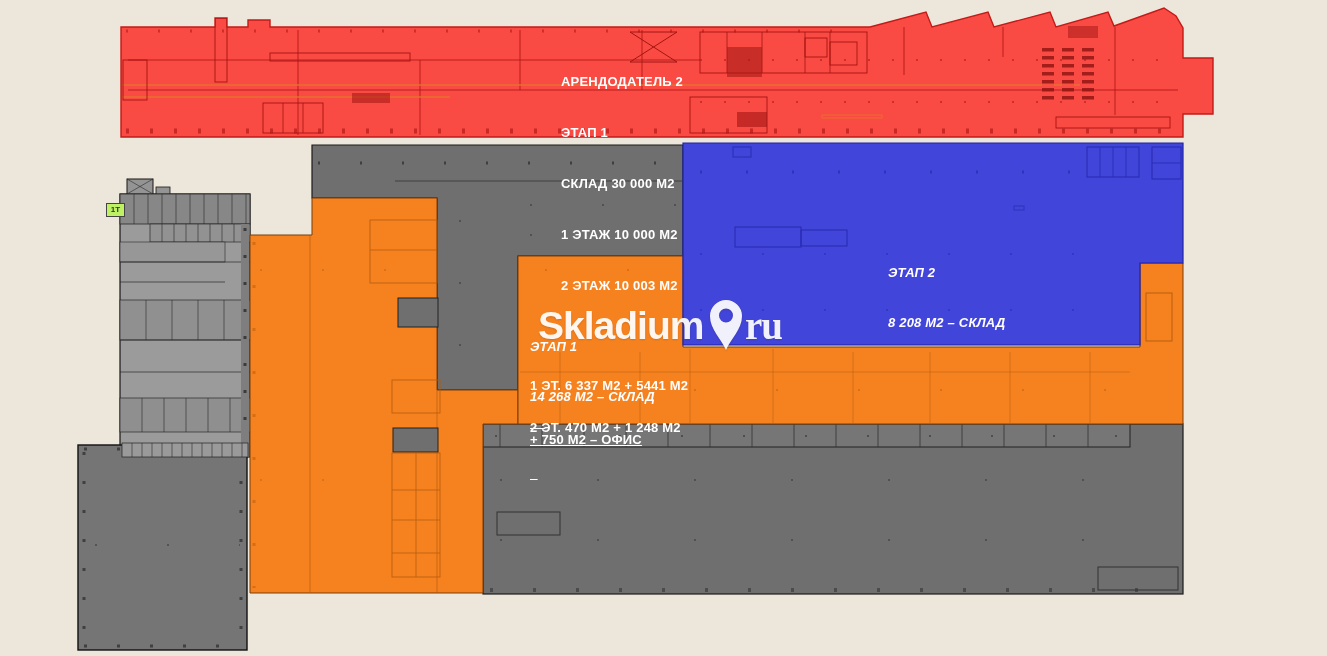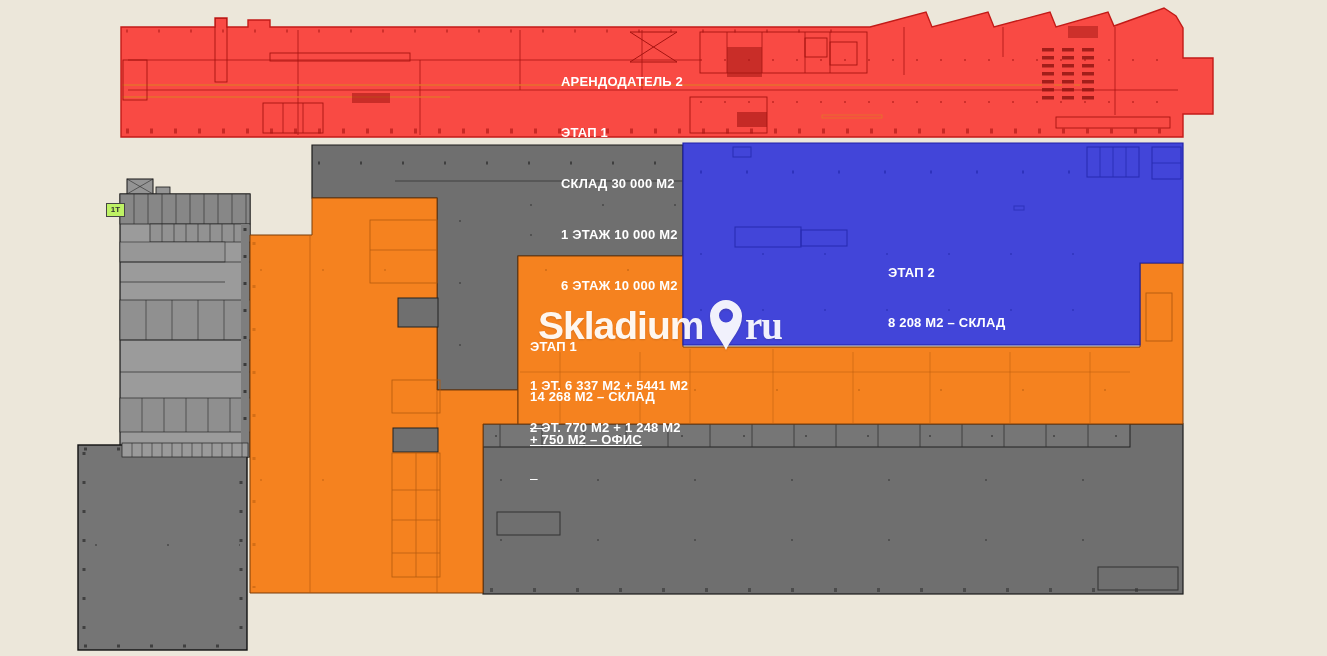--- a/index.html
+++ b/index.html
@@ -20,21 +20,21 @@
   .d-orangeline{stroke:#e4762a;fill:none;}
   .d-blue{stroke:#262bb0;fill:none;}
   .d-gray{stroke:#333333;fill:none;}
   .d-orange{stroke:#b35a0e;fill:none;}
   .d-annex{stroke:#2a2a2a;fill:none;}
 
   .zone-label{position:absolute;color:var(--color-label_text,#ffffff);
     font-weight:bold;font-size:13px;line-height:17px;white-space:pre;
     letter-spacing:.2px;}
   .zone-label div{white-space:pre;}
-  .lbl-tight div{line-height:16px;}
+  .lbl-tight div{line-height:16px;font-style:italic;}
 
   #watermark{position:absolute;left:538px;top:298px;width:260px;height:58px;
     color:var(--color-watermark,#ffffff);opacity:.93;}
   #watermark .wm-text{position:absolute;top:6px;font-size:39px;font-weight:bold;
     letter-spacing:-1px;line-height:44px;text-shadow:0 1px 2px rgba(60,30,0,.18);}
   #wm-brand{left:0;}
   #wm-tld{left:207px;font-family:Liberation Serif, serif;}
   #wm-pin{position:absolute;left:170px;top:0px;}
 
   #annex-tag{position:absolute;left:106px;top:203px;width:17px;height:12px;
@@ -173,35 +173,35 @@
       <path class="d-blue" stroke-width="2" stroke-dasharray="2 60" opacity="0.5" d="M700,254H1080 M700,310H1120"></path>
       <rect class="d-blue" x="1014" y="206" width="10" height="4" stroke-width="1" opacity="0.7"></rect>
     </g>
   </svg>
 
   <div class="zone-label" style="left:513px;top:39px;margin-left:48px;">
     <div>АРЕНДОДАТЕЛЬ 2</div>
     <div>ЭТАП 1</div>
     <div>СКЛАД 30 000 М2</div>
     <div>1 ЭТАЖ 10 000 М2</div>
-    <div>6 ЭТАЖ 10 000 М2</div>
+    <div>2 ЭТАЖ 10 003 М2</div>
   </div>
 
   <div class="zone-label lbl-tight" style="left:888px;top:231px;">
     <div>ЭТАП 2</div>
     <div>8 208 М2 – СКЛАД</div>
   </div>
 
   <div class="zone-label lbl-tight" style="left:530px;top:305px;">
     <div>ЭТАП 1</div>
     <div>14 268 М2 – СКЛАД</div>
   </div>
   <div class="zone-label" style="left:530px;top:351px;line-height:14px;">
     <div>1 ЭТ. 6 337 М2 + 5441 М2</div>
-    <div>2 ЭТ. 770 М2 + 1 248 М2</div>
+    <div>2 ЭТ. 470 М2 + 1 248 М2</div>
   </div>
   <div class="zone-label" style="left:530px;top:397px;text-decoration:underline;">
     <div>+ 750 М2 – ОФИС</div>
   </div>
 
   <div id="annex-tag">1Т</div>
 
   <div id="watermark">
     <span id="wm-brand" class="wm-text">Skladium</span>
     <svg id="wm-pin" width="36" height="54" viewBox="0 0 36 54">

